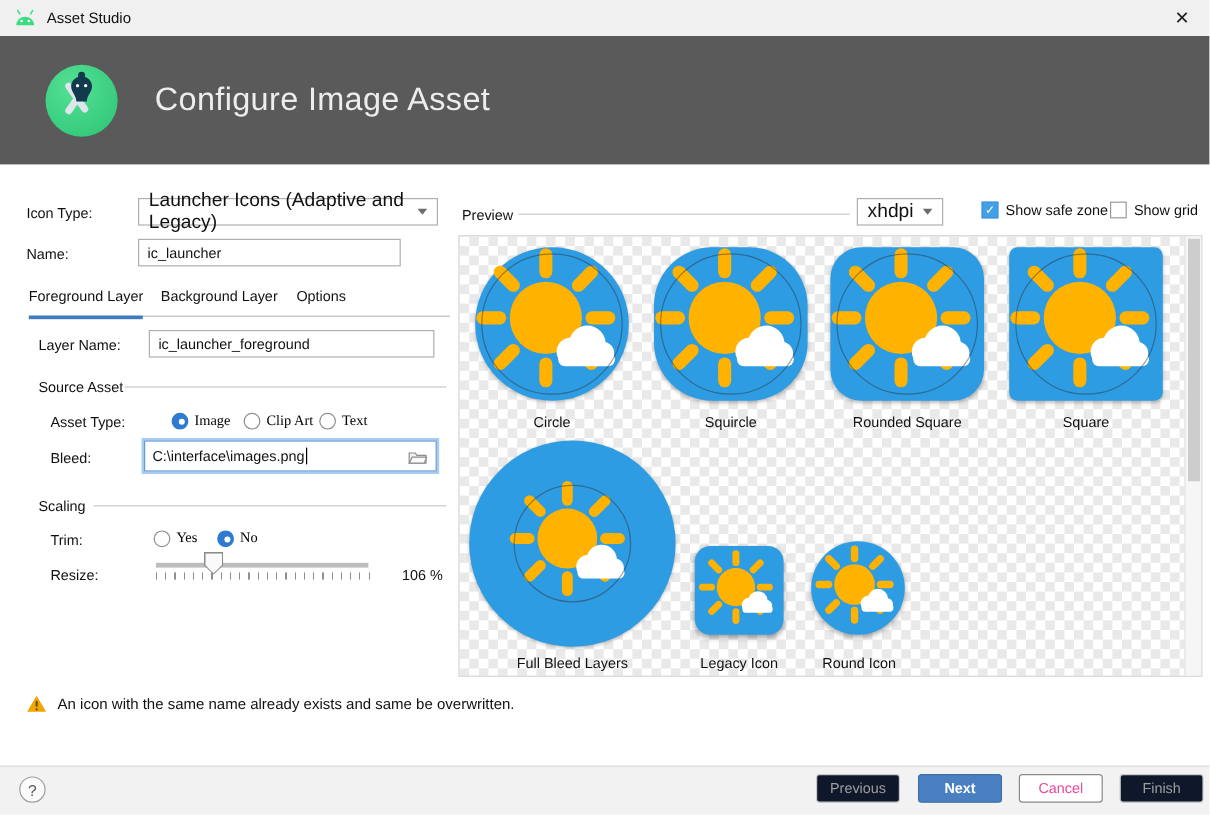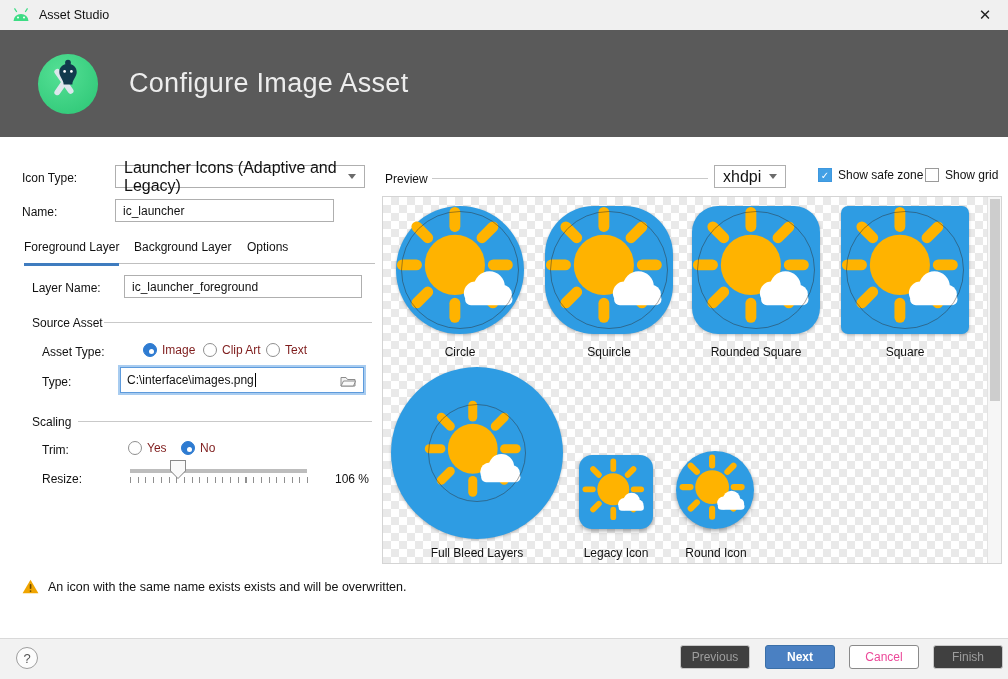--- a/index.html
+++ b/index.html
@@ -30,21 +30,21 @@
   .selectbox .arrow { margin-left:auto; width:0; height:0; border-left:4px solid transparent;
                       border-right:4px solid transparent; border-top:5px solid #6B6B6B; }
   .section-line { position:absolute; height:1px; background:#C9C9C9; }
 
   
   .tabs { position:absolute; left:24px; top:240px; width:351px; height:24px; border-bottom:1px solid #BFBFBF; }
   .tab { position:absolute; top:0; height:24px; font-size:12px; color:#111; }
   .tab.active::after { content:""; position:absolute; left:0; right:0; bottom:-2px; height:3px; background:#3F7CBF; }
 
   
-  .radio { position:absolute; display:flex; align-items:center; font-size:12px; color:#7f1d1d; }
+  .radio { position:absolute; display:flex; align-items:center; font-size:12px; color:#000000;font-family:Liberation Serif, serif; }
   .radio .dot { width:14px; height:14px; border-radius:50%; margin-right:5px; background:#fff;
                 border:1px solid #8F8F8F; position:relative; }
   .radio.selected .dot { background:#2E7BD1; border-color:#2E7BD1; }
   .radio.selected .dot::after { content:""; position:absolute; left:4.5px; top:4.5px; width:5px; height:5px;
                 background:#fff; border-radius:50%; }
 
   
   .path-field { position:absolute; left:120px; top:367px; width:244px; height:26px; background:#fff;
                 border:1px solid #5E9BDC; box-shadow:0 0 0 2px #A8CCF0; display:flex; align-items:center;
                 padding:0 6px; font-size:12px; color:#111; }
@@ -102,21 +102,21 @@
   .warning .w-text { font-size:12.5px; color:#111; }
 
   
   .footer { position:absolute; left:0; top:638px; width:1008px; height:41px; background:#F2F2F2;
             border-top:1px solid #D9D9D9; }
   .help-btn { position:absolute; left:16px; top:647px; width:22px; height:22px; border-radius:50%;
               border:1px solid #9E9E9E; background:#FCFCFC; display:flex; align-items:center;
               justify-content:center; font-size:13px; color:#555; }
   .btn { position:absolute; top:645px; width:70px; height:24px; border-radius:3px; font-size:12px;
          display:flex; align-items:center; justify-content:center; }
-  .btn.disabled { background:#404040; border:1px solid #C9C9C9; color:#9E9E9E; }
+  .btn.disabled { background:#0f172a; border:1px solid #C9C9C9; color:#9E9E9E; }
   .btn.primary  { background:#4A80C2; border:1px solid #3A6FA8; color:#fff; font-weight:bold; }
   .btn.normal   { background:#FFFFFF; border:1px solid #8A8A8A; color:#ec4899; }
 </style>
 </head>
 <body>
 
 <div id="app">
 
   <div class="titlebar">
     <svg class="app-icon" viewBox="0 0 20 16">
@@ -183,21 +183,21 @@
   </div>
   <div class="radio" style="left:203px;top:343px;">
     <span class="dot"></span>
     <span>Clip Art</span>
   </div>
   <div class="radio" style="left:266px;top:343px;">
     <span class="dot"></span>
     <span>Text</span>
   </div>
 
-  <span class="lbl" style="left:42px;top:375px;">Type:</span>
+  <span class="lbl" style="left:42px;top:375px;">Bleed:</span>
   <div class="path-field">
     <span>C:\interface\images.png</span>
     <span class="caret"></span>
     <span class="folder-btn">
       <svg width="16" height="13" viewBox="0 0 16 13">
         <path d="M1 3.5 h5 l1.5 2 h7.5 v6.5 h-14 z" fill="#F2F2F2" stroke="#8C8C8C"></path>
         <path d="M1 12 l2.5 -5 h12 l-2 5 z" fill="#FAFAFA" stroke="#8C8C8C"></path>
       </svg>
     </span>
   </div>
@@ -418,21 +418,21 @@
       <div class="thumb"></div>
     </div>
   </div>
 
   <div class="warning">
     <svg class="w-icon" viewBox="0 0 17 15">
       <path d="M8.5 0.8 L16.4 14.2 L0.6 14.2 Z" fill="#F0A500"></path>
       <rect x="7.7" y="5" width="1.7" height="5" rx="0.8" fill="#6B4A00"></rect>
       <rect x="7.7" y="11.2" width="1.7" height="1.8" rx="0.8" fill="#6B4A00"></rect>
     </svg>
-    <span class="w-text">An icon with the same name exists exists and will be overwritten.</span>
+    <span class="w-text">An icon with the same name already exists and same be overwritten.</span>
   </div>
 
   <div class="footer"></div>
   <div class="help-btn">
     <span>?</span>
   </div>
   <div class="btn disabled" style="left:680px;">Previous</div>
   <div class="btn primary" style="left:765px;">Next</div>
   <div class="btn normal" style="left:849px;">Cancel</div>
   <div class="btn disabled" style="left:933px;">Finish</div>

